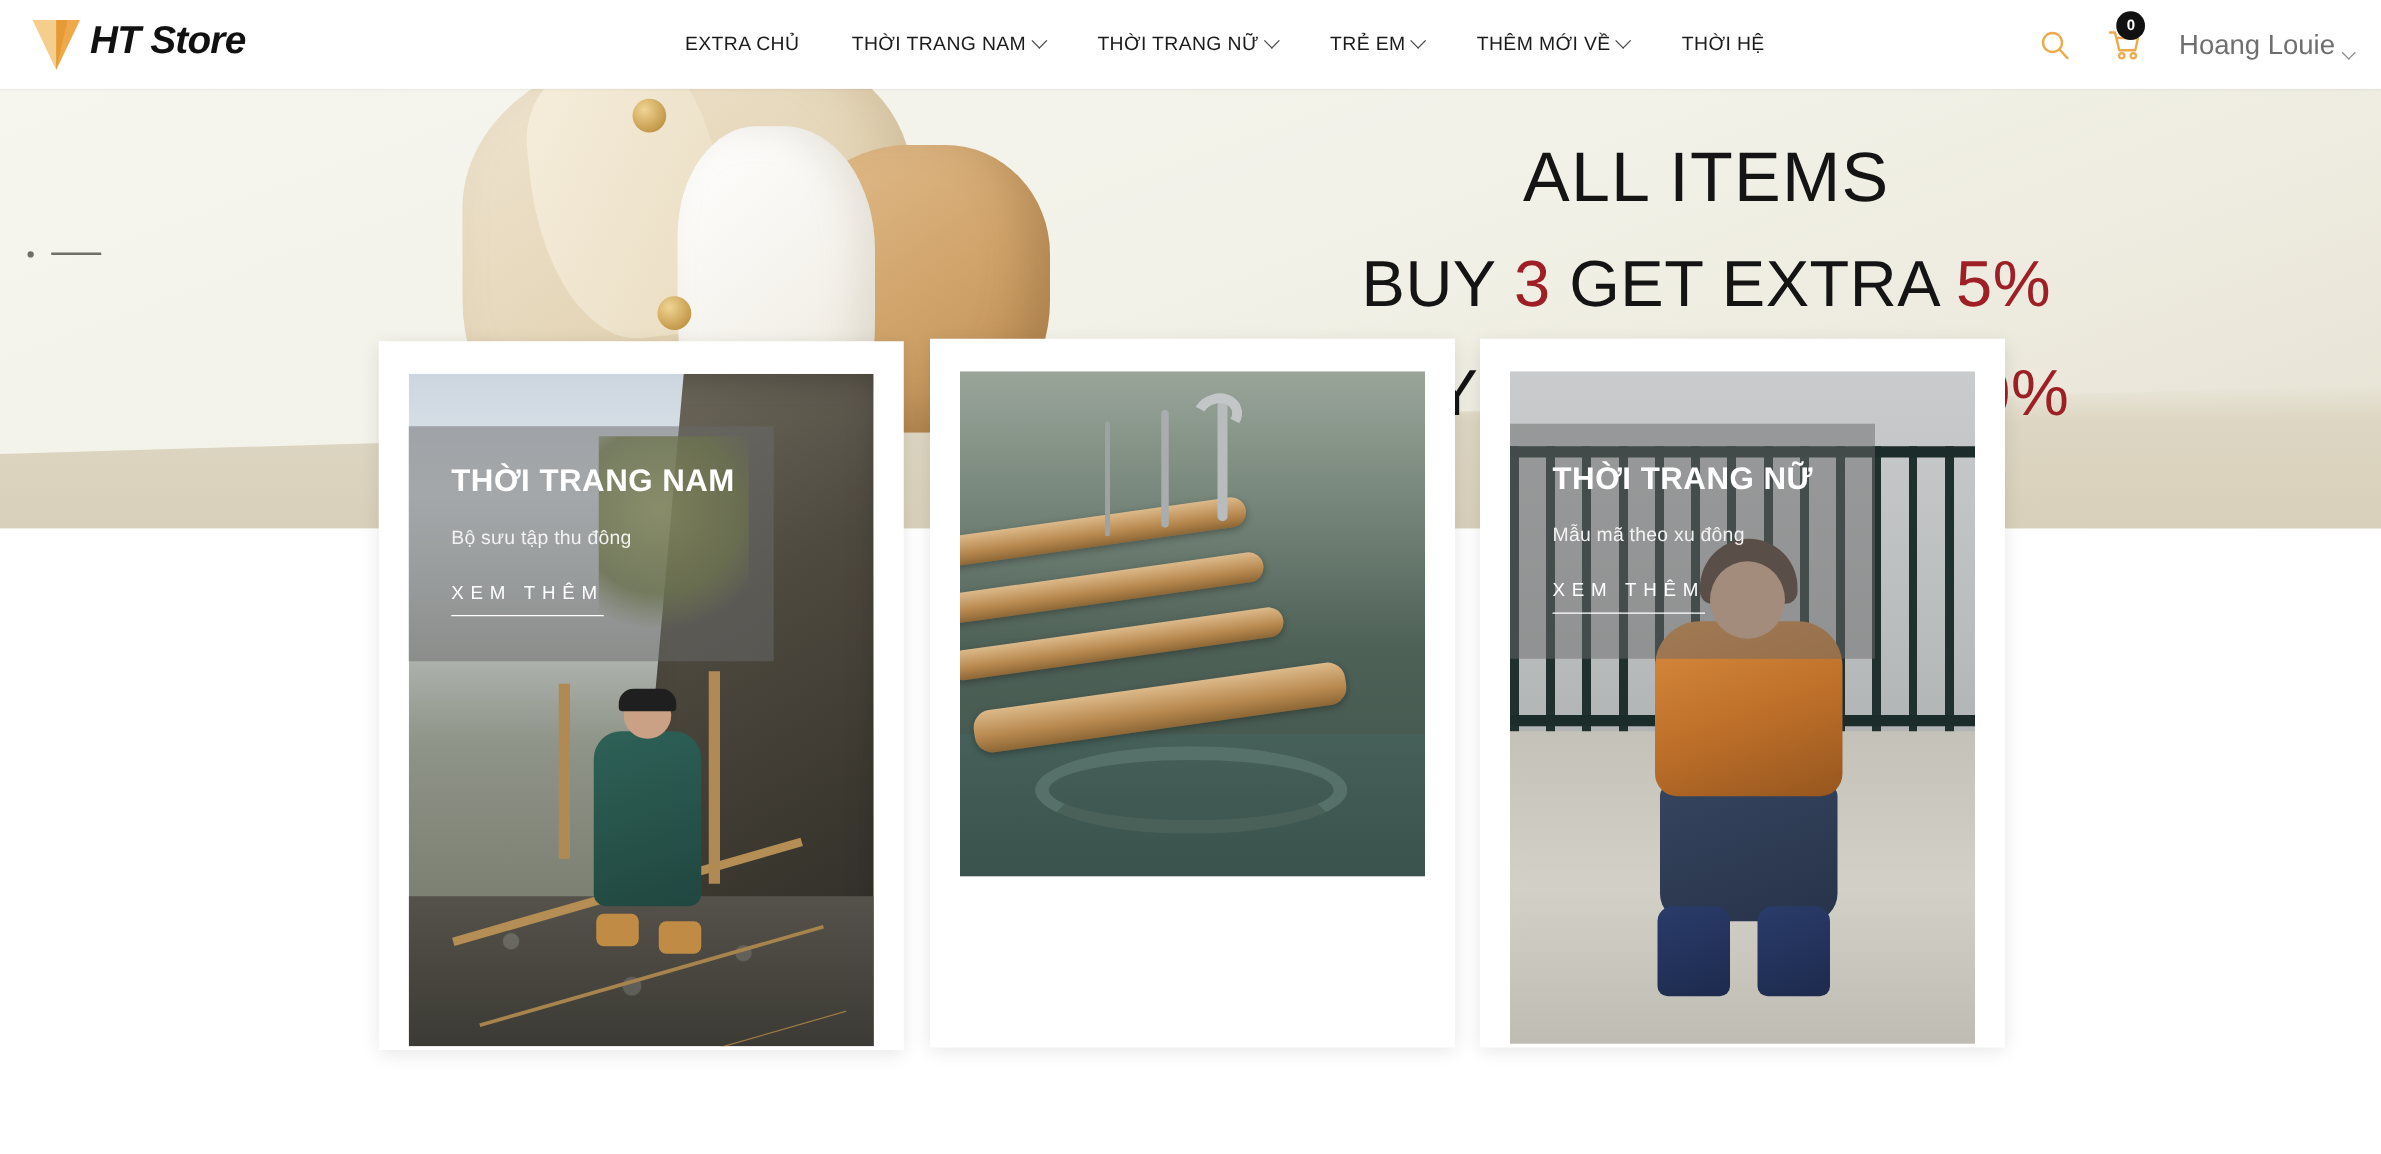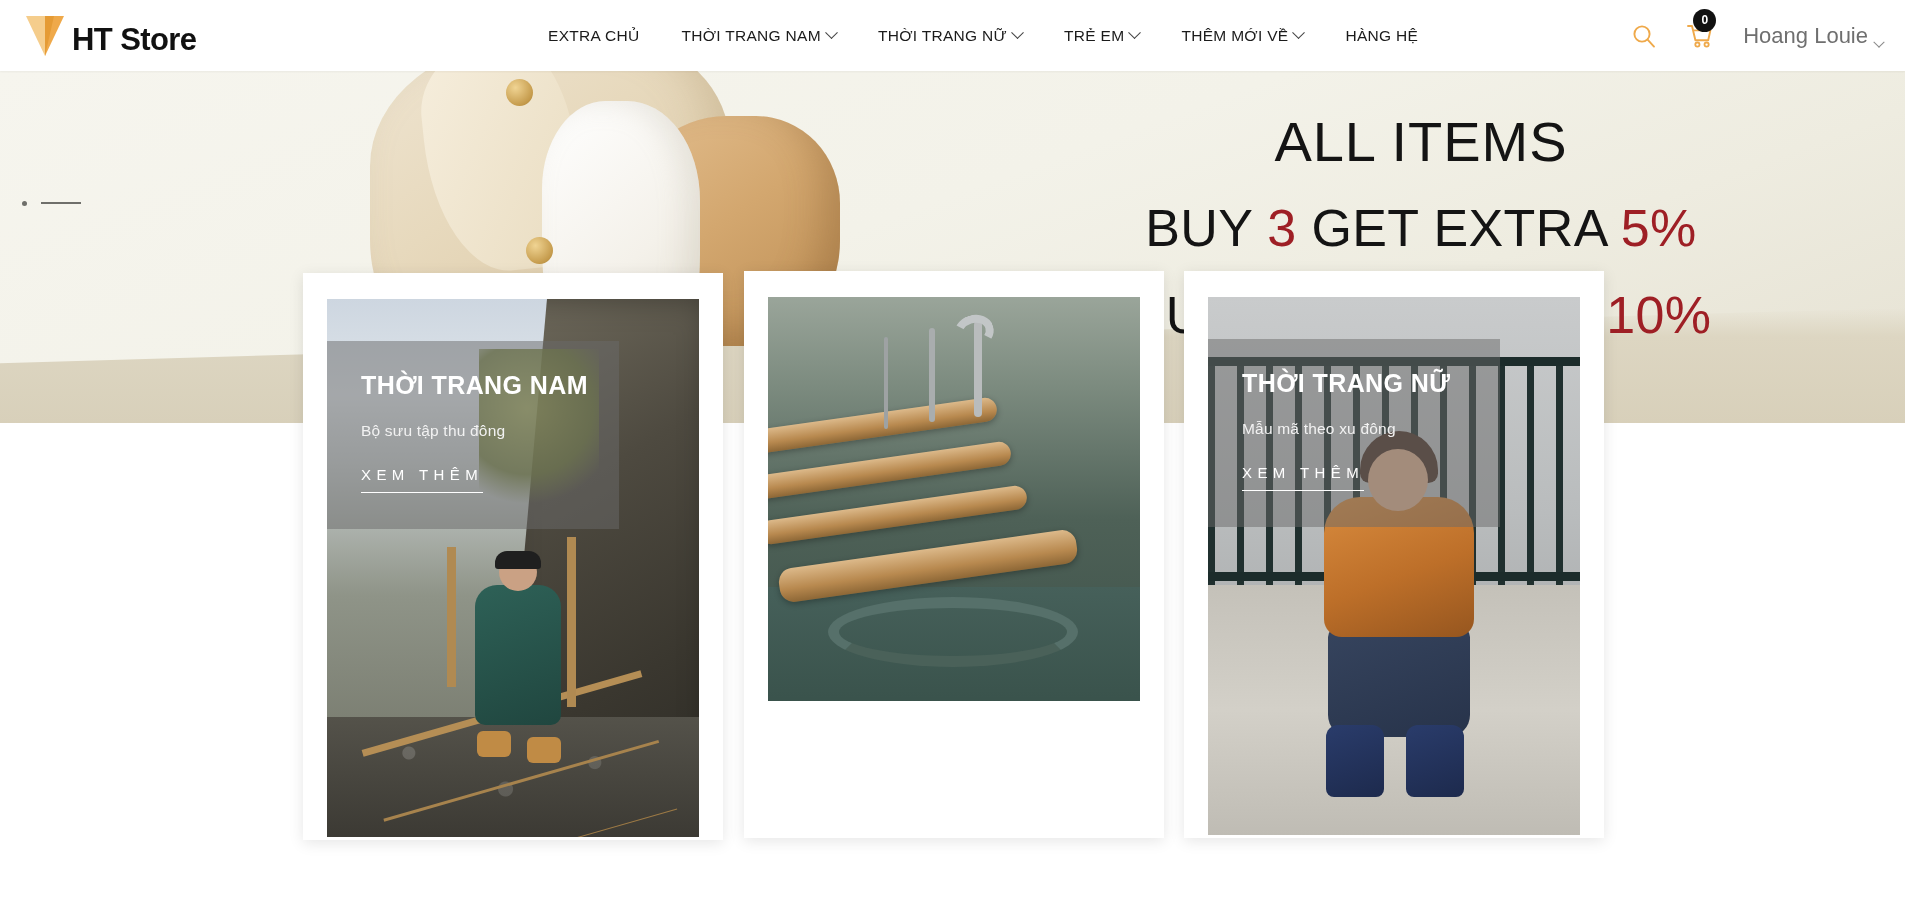--- a/index.html
+++ b/index.html
@@ -20,24 +20,25 @@
     height: 71px;
     background: #ffffff;
     display: flex;
     align-items: center;
     z-index: 40;
     box-shadow: 0 1px 2px rgba(0,0,0,0.05);
   }
 
   .brand {
     display: flex;
-    align-items: flex-end;
+    align-items: flex-start;
     margin-left: 24px;
     gap: 6px;
     cursor: pointer;
+    font-style: italic;
   }
   .brand-mark {
     width: 42px; height: 44px;
     display: block;
   }
   .brand-text {
     font-size: 31px;
     font-weight: bold;
     letter-spacing: -0.6px;
     color: #111111;
@@ -202,21 +203,21 @@
   .m-btm {
     position: absolute;
     left: 100px; top: 252px;
     width: 250px; height: 120px;
     background: linear-gradient(160deg,#efe7d6 0%,#e1d3b6 100%);
     border-radius: 28% 20% 12% 16% / 44% 30% 18% 22%;
   }
 
   .hero-promo {
     position: absolute;
-    left: 1111px; top: 42px;
+    left: 1055px; top: 42px;
     width: 620px;
     text-align: center;
     color: #141414;
     font-family: "Liberation Sans", sans-serif;
   }
   .promo-l1 {
     font-size: 56px;
     letter-spacing: 1px;
     line-height: 1.05;
     font-weight: 400;
@@ -655,21 +656,21 @@
     </div>
     <div class="nav-item">
       <span>TRẺ EM</span>
       <i class="caret"></i>
     </div>
     <div class="nav-item">
       <span>THÊM MỚI VỀ</span>
       <i class="caret"></i>
     </div>
     <div class="nav-item">
-      <span>HÀNG HỆ</span>
+      <span>THỜI HỆ</span>
     </div>
   </div>
 
   <div class="header-right">
 
     <div class="icon-btn">
       <svg width="26" height="26" viewBox="0 0 26 26">
         <circle cx="11" cy="11" r="7.6" fill="none" stroke="#efa94a" stroke-width="1.9"></circle>
         <line x1="16.6" y1="16.6" x2="23" y2="23.6" stroke="#efa94a" stroke-width="1.9" stroke-linecap="round"></line>
       </svg>

